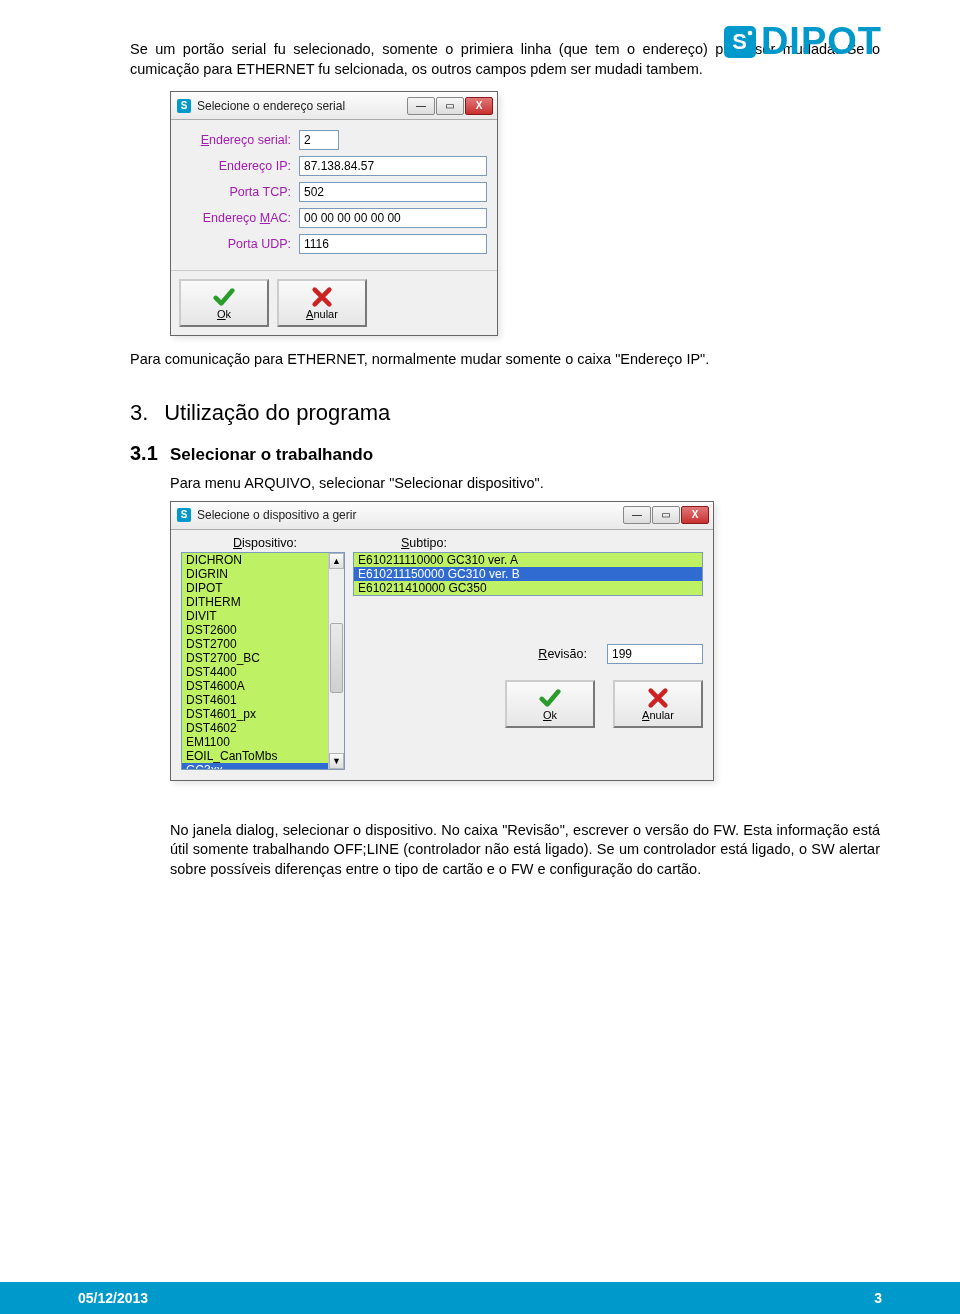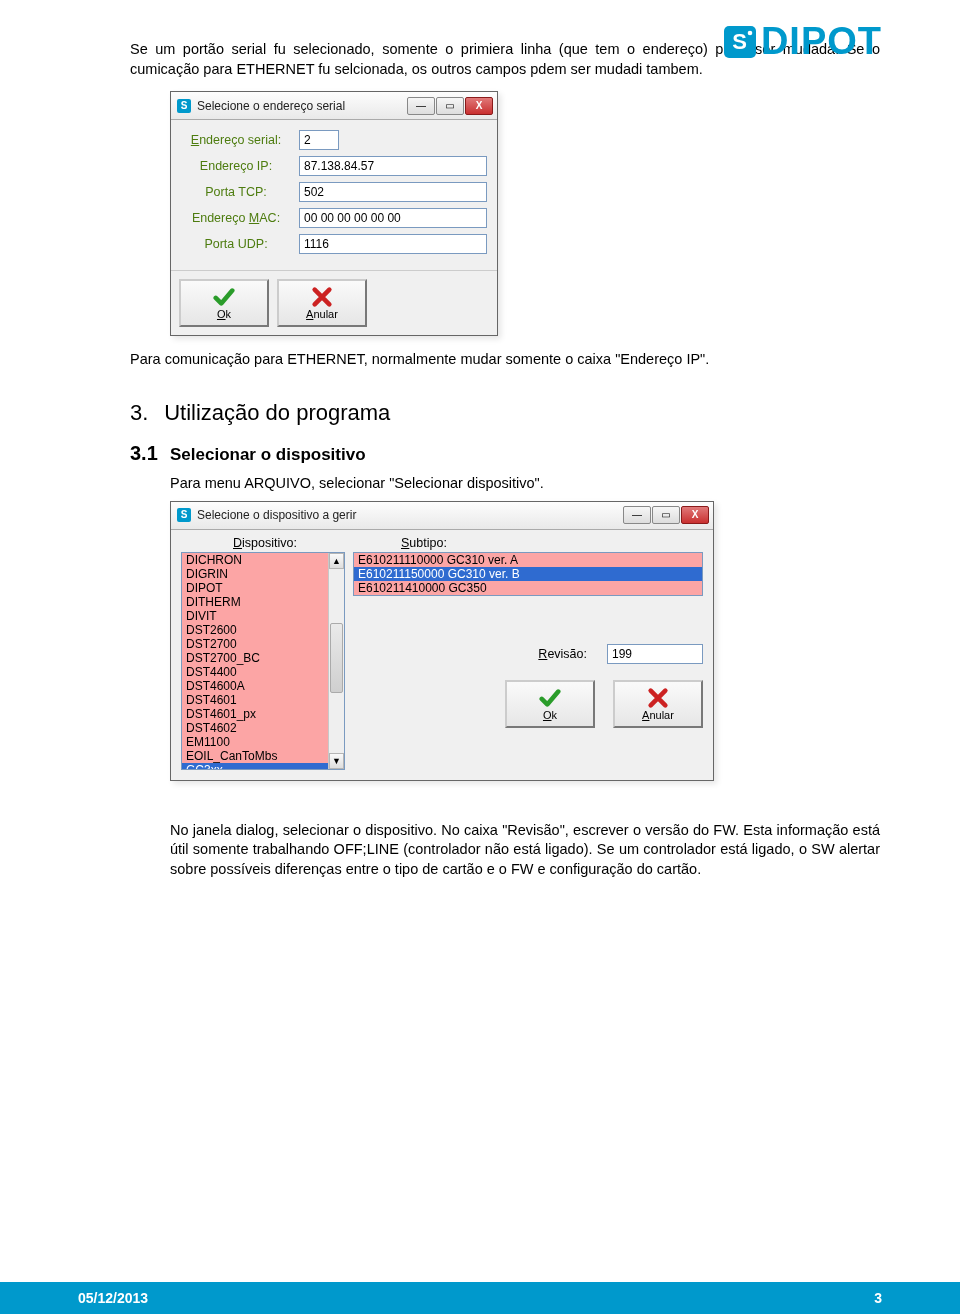--- a/index.html
+++ b/index.html
@@ -106,24 +106,24 @@
     background: #f0f0f0;
     padding: 10px 10px 10px 10px;
   }
   .frow {
     display: flex;
     align-items: center;
     margin-bottom: 6px;
   }
   .frow .flabel {
     width: 118px;
-    text-align: center;
+    text-align: right;
     padding-right: 8px;
     font-size: 12.5px;
-    color: #4d7c0f;
+    color: #a21caf;
   }
   .underline-char { text-decoration: underline; }
   .finput {
     flex: 1;
     height: 20px;
     border: 1px solid #7a9ac0;
     background: #fff;
     padding: 0 4px;
     font-size: 12px;
     line-height: 18px;
@@ -185,21 +185,21 @@
   }
   .cols-labels .c1 { width: 160px; padding-left: 52px; }
   .cols-labels .c2 { flex: 1; padding-left: 60px; }
   .lists-row {
     display: flex;
     gap: 8px;
     align-items: flex-start;
   }
   .listbox {
     border: 1px solid #7a9ac0;
-    background: #fca5a5;
+    background: #bef264;
     font-size: 12.5px;
     overflow: hidden;
     position: relative;
   }
   .dlist {
     width: 164px;
     height: 218px;
     display: flex;
   }
   .dlist-items { flex: 1; overflow: hidden; }
@@ -353,21 +353,21 @@
 
   <p class="para para-after-dlg">Para comunicação para ETHERNET, normalmente mudar somente o caixa "Endereço IP".</p>
 
   <h2 class="h2">
     <span class="h2-num">3.</span>
     <span>Utilização do programa</span>
   </h2>
 
   <div class="h3-wrap">
     <span class="h3-num">3.1</span>
-    <span class="h3">Selecionar o dispositivo</span>
+    <span class="h3">Selecionar o trabalhando</span>
   </div>
 
   <p class="subpara indent1">Para menu ARQUIVO, selecionar "Selecionar dispositivo".</p>
 
   <div class="dlg2">
     <div class="dlg-titlebar">
       <div class="dlg-title-icon">S</div>
       <div class="dlg-title">Selecione o dispositivo a gerir</div>
       <div class="winbtns">
         <div class="winbtn">—</div>

